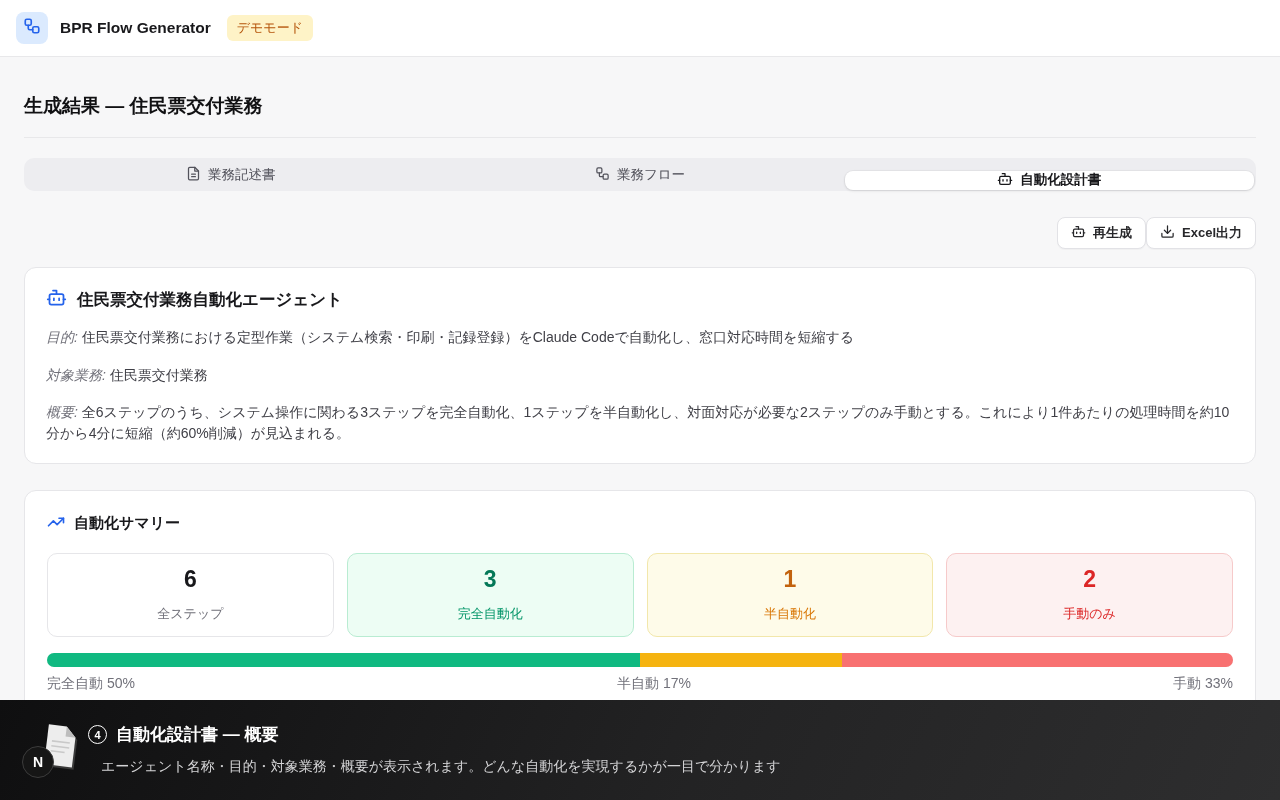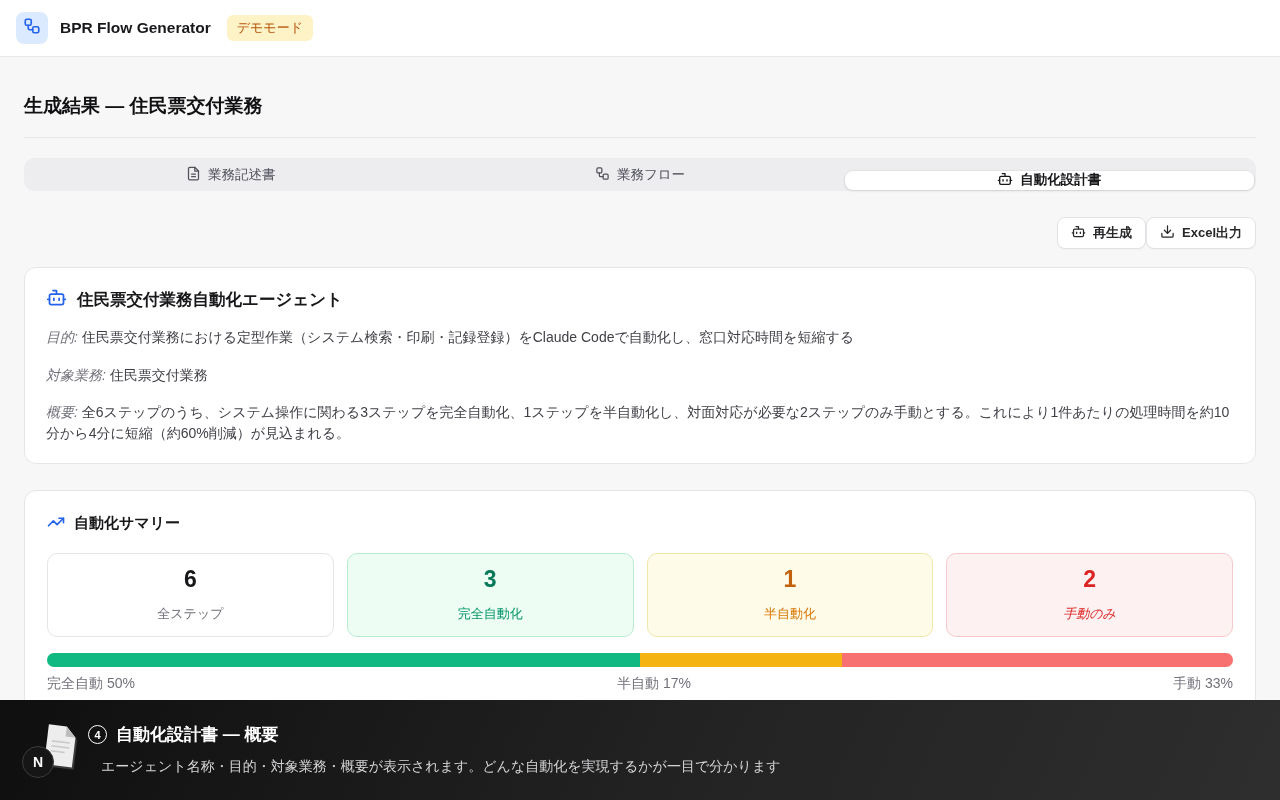--- a/index.html
+++ b/index.html
@@ -73,21 +73,21 @@
   .stat-neutral .stat-value { color:#18181b; }
   .stat-neutral .stat-label { color:#71717a; }
   .stat-green  { background:#edfdf4; border-color:#b9ecd2; }
   .stat-green .stat-value { color:#047857; }
   .stat-green .stat-label { color:#059669; }
   .stat-amber  { background:#fefbe9; border-color:#f2e7ab; }
   .stat-amber .stat-value { color:#c2620d; }
   .stat-amber .stat-label { color:#d97706; }
   .stat-red    { background:#fdf1f1; border-color:#f6caca; }
   .stat-red .stat-value { color:#dc2626; }
-  .stat-red .stat-label { color:#dc2626;font-style:italic; }
+  .stat-red .stat-label { color:#dc2626; }
   
   .progress-track {
     margin-top:16px; height:14px; border-radius:7px; overflow:hidden;
     display:flex; background:#eee;
   }
   .progress-seg { height:100%; }
   .progress-labels {
     margin-top:8px; display:flex; justify-content:space-between;
     font-size:14px; color:#71717a;
   }

